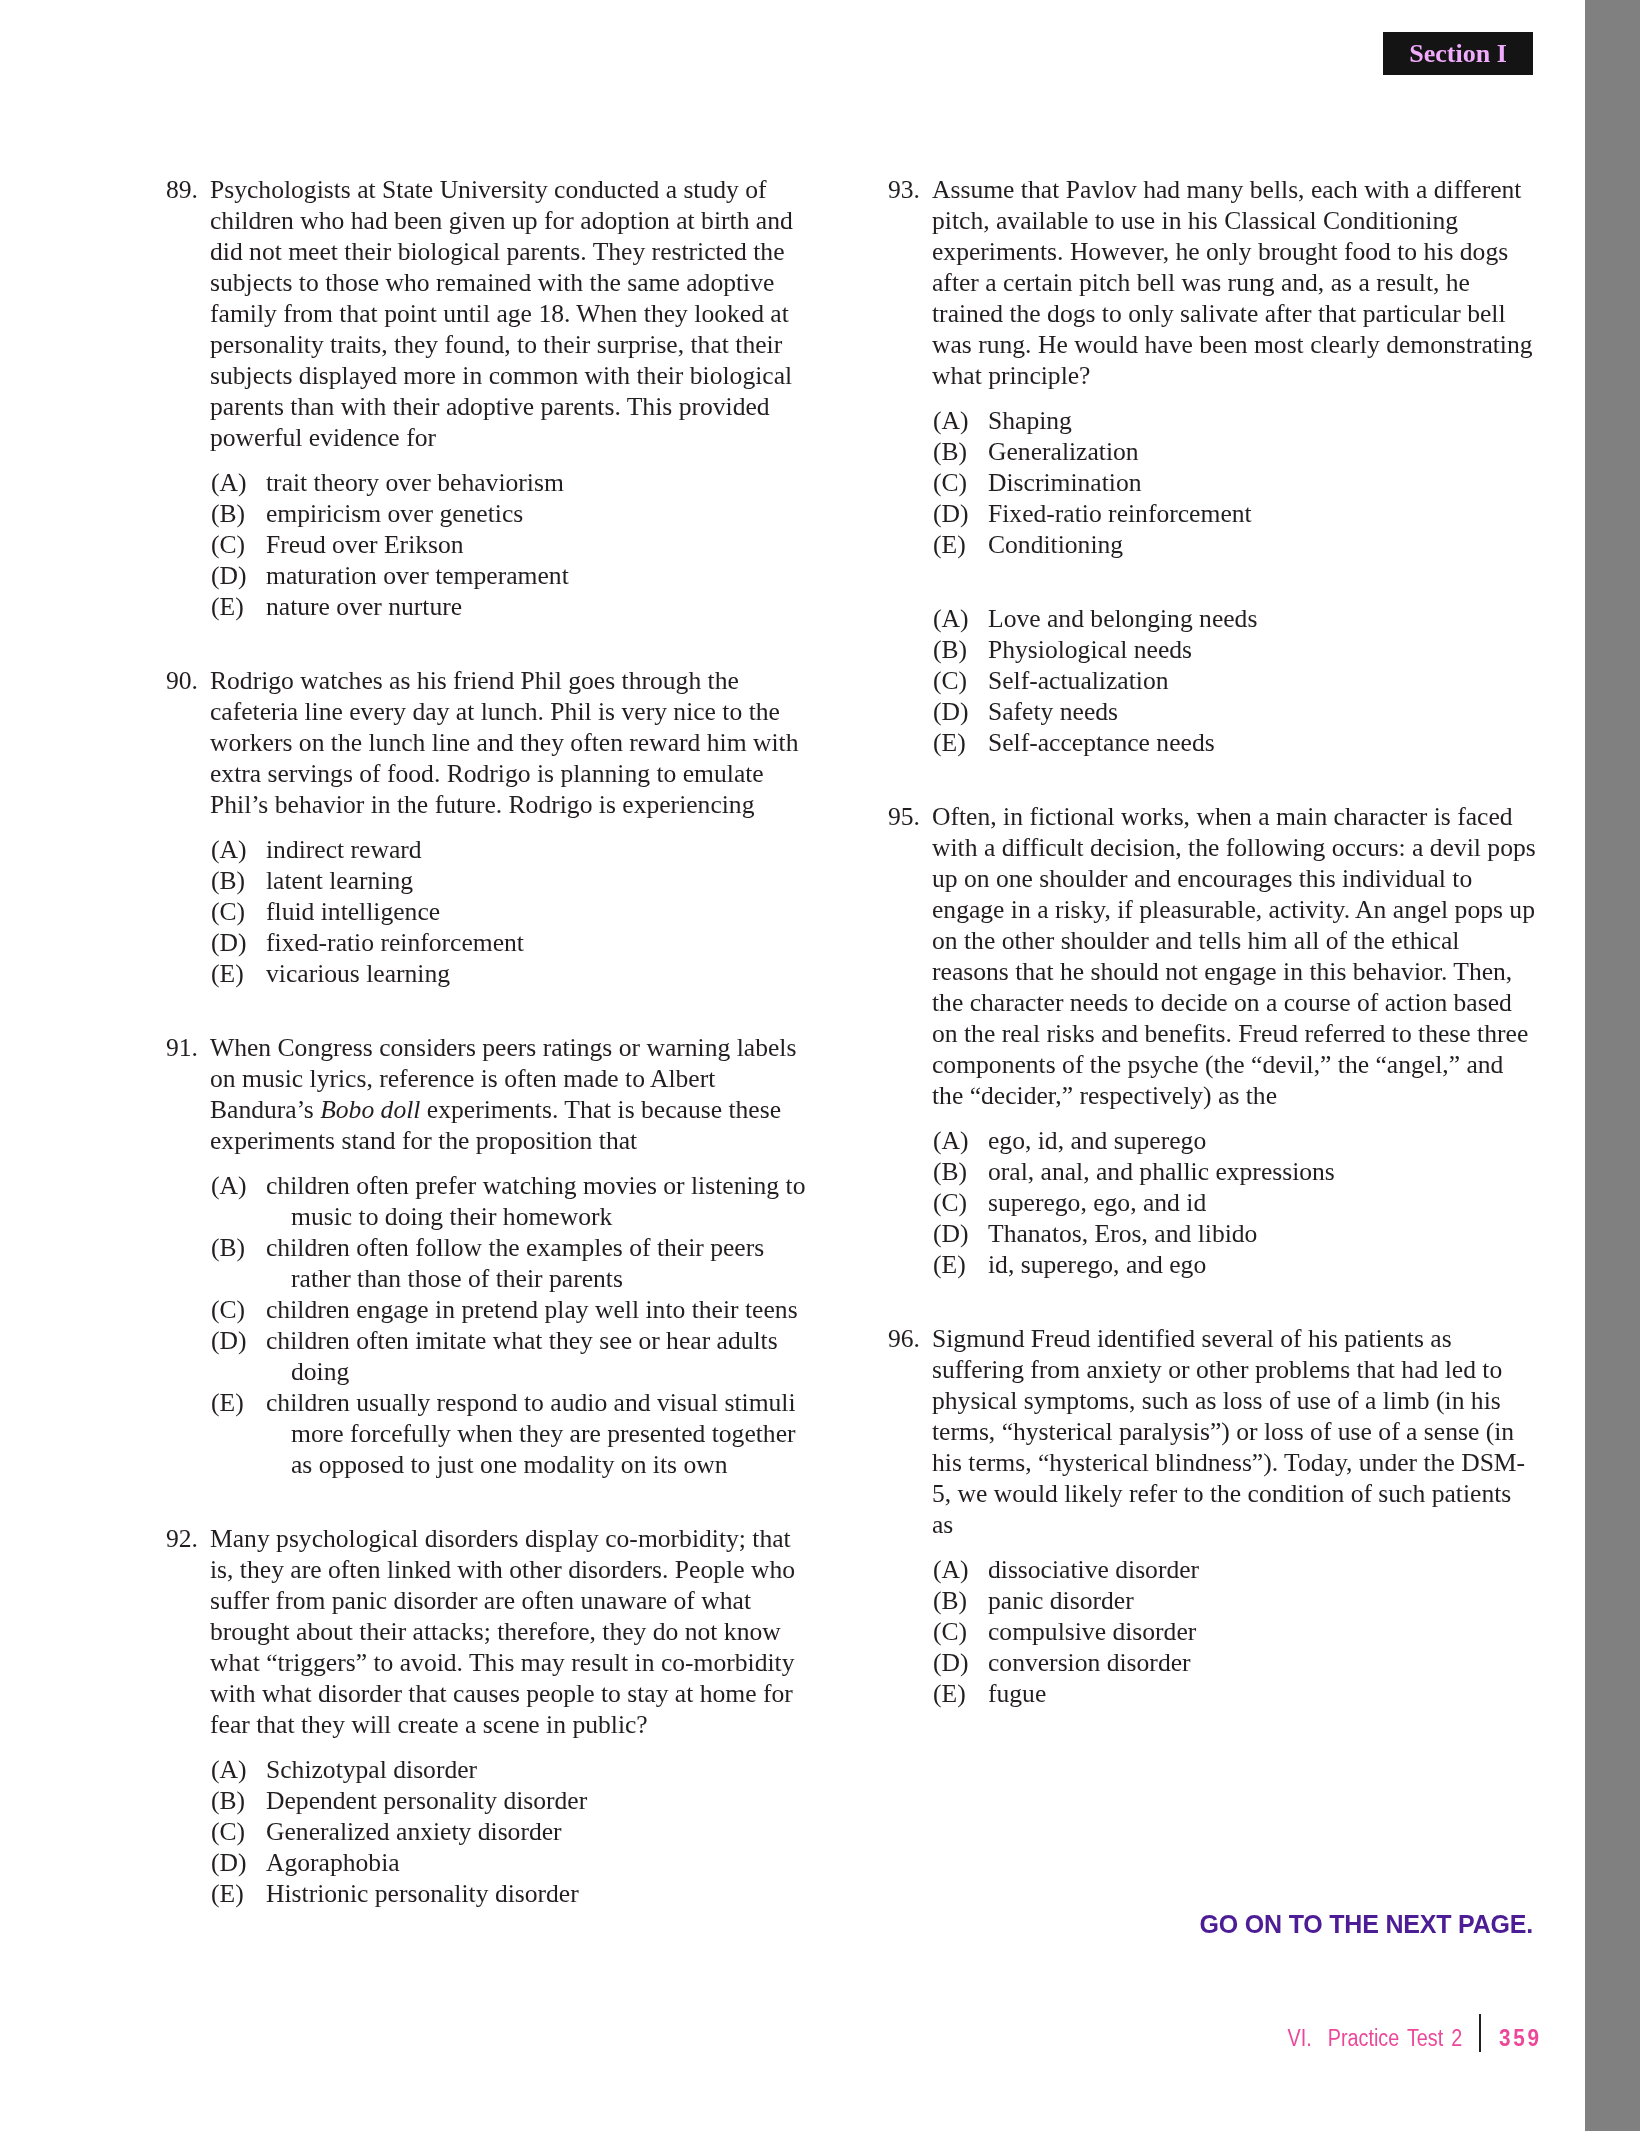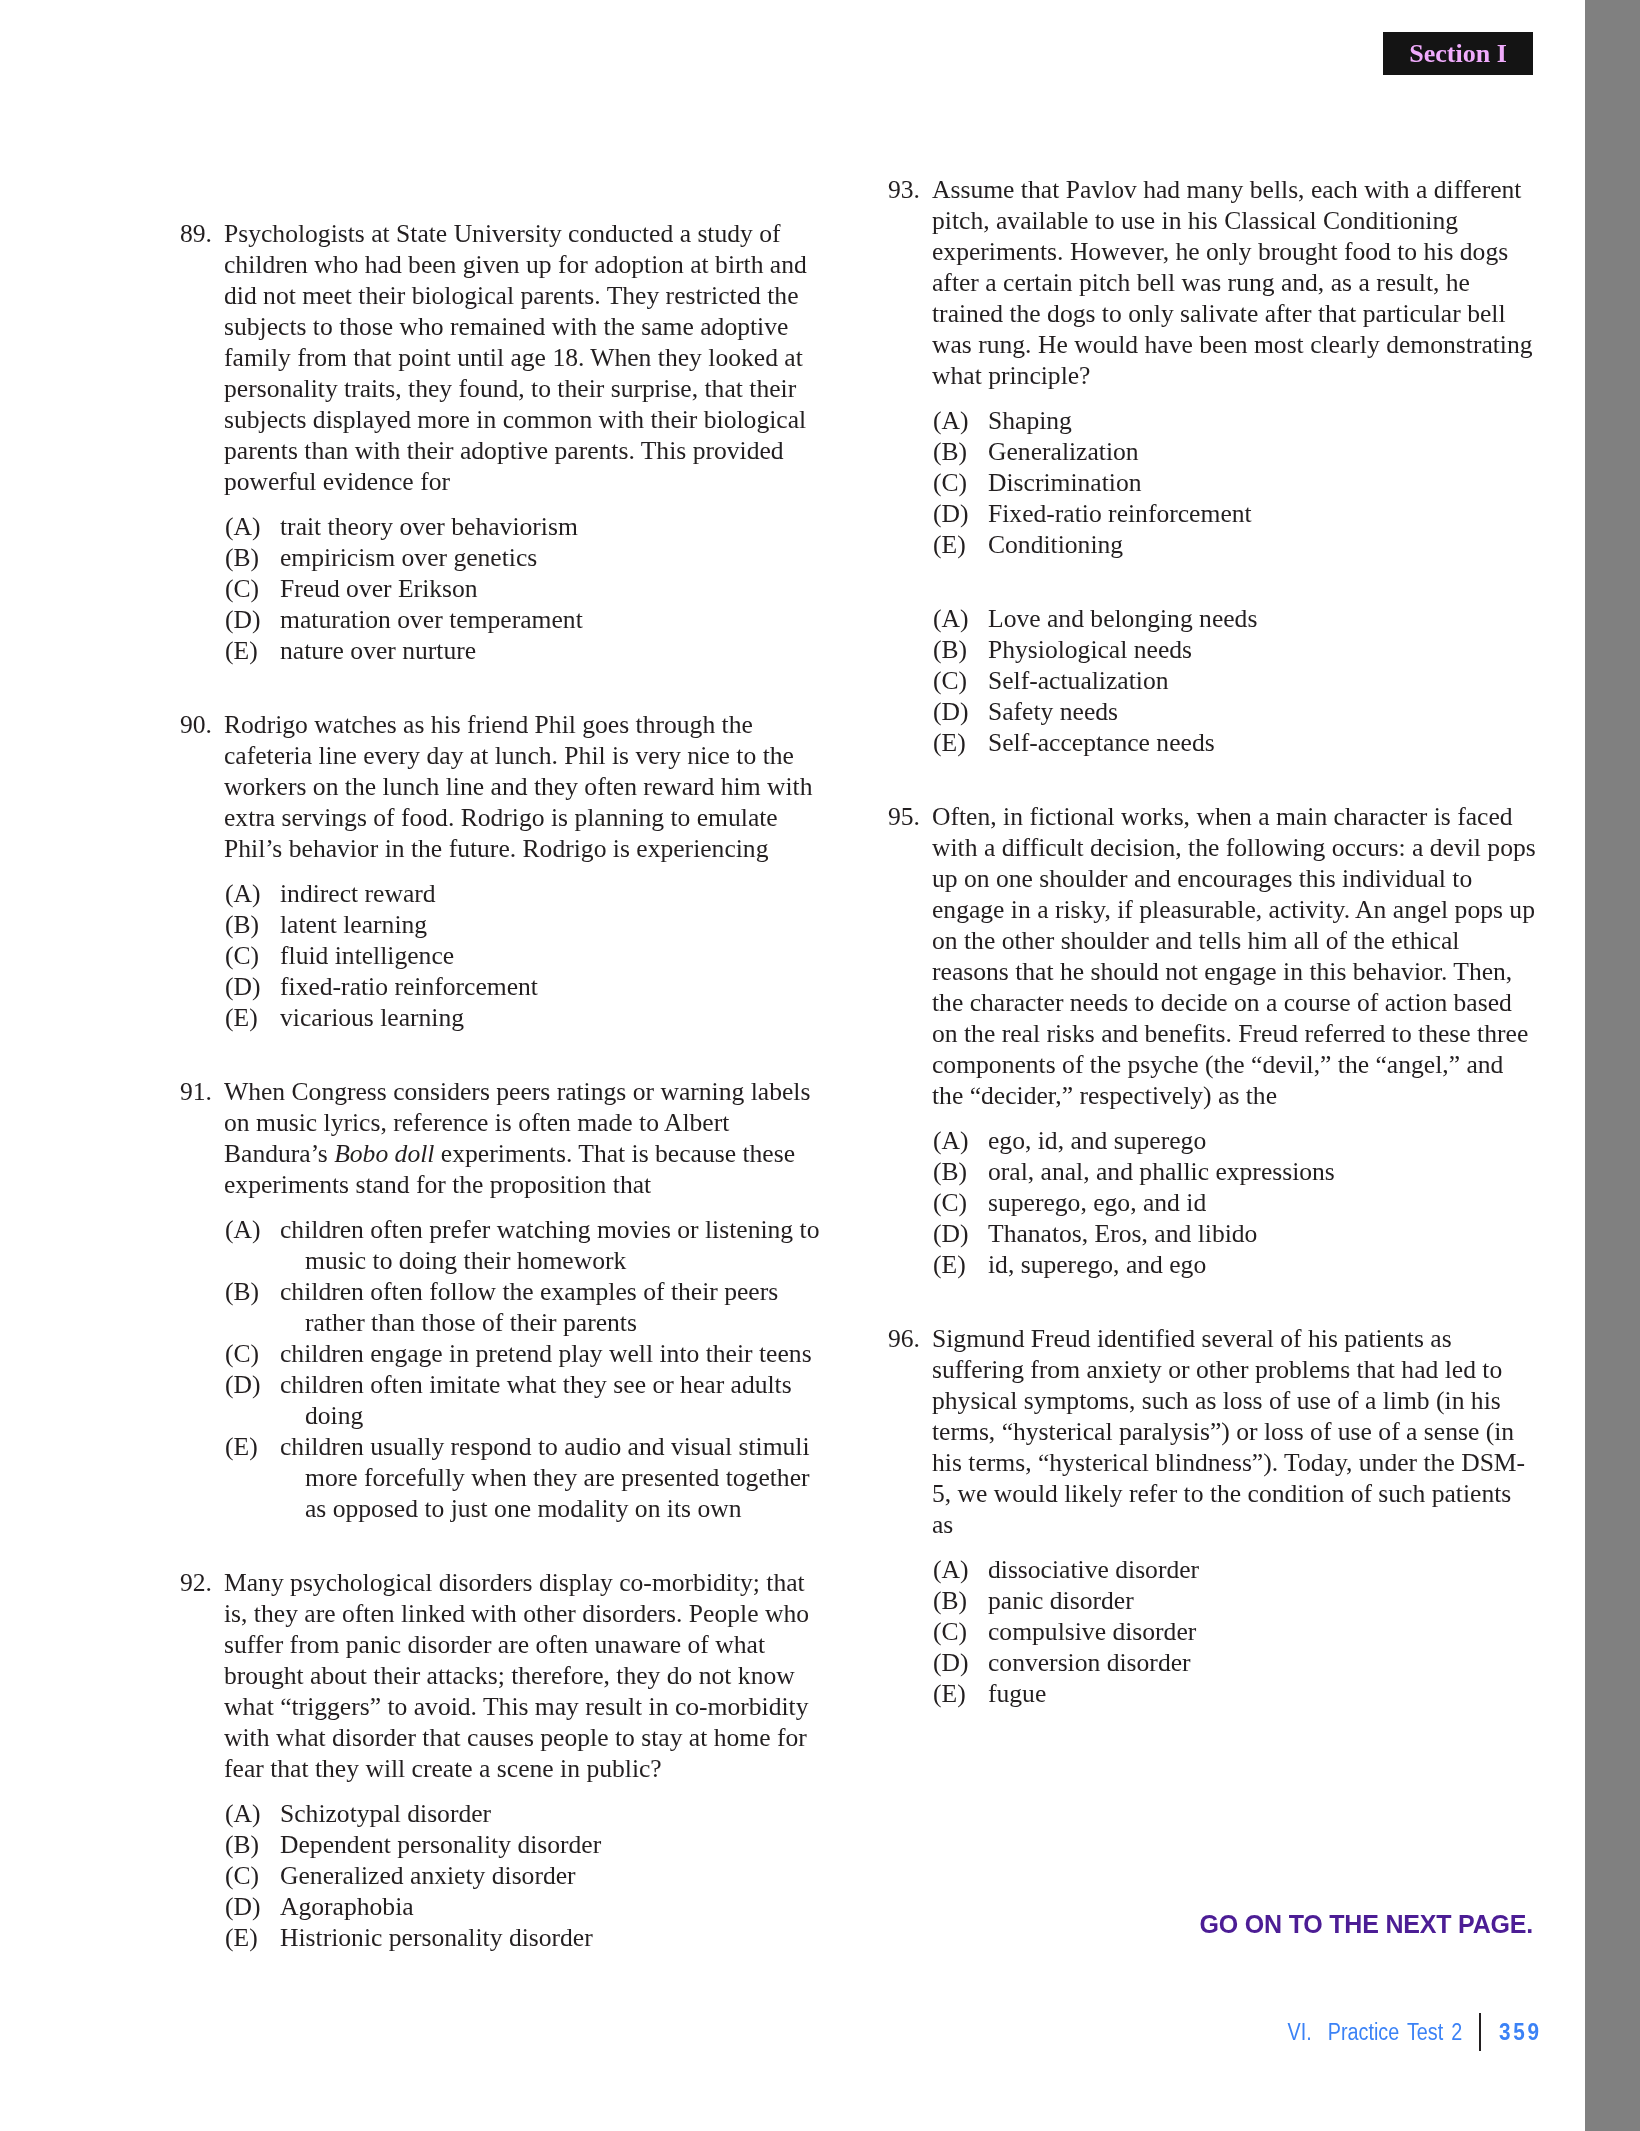--- a/index.html
+++ b/index.html
@@ -33,21 +33,21 @@
       font-family: "Liberation Serif", serif;
       font-weight: bold;
       font-size: 26px;
       line-height: 43px;
       text-align: center;
     }
     .column {
       position: absolute;
       top: 174px;
     }
-    .col-left { left: 180px; width: 650px; margin-top: 44px; }
+    .col-left { left: 166px; width: 650px; }
     .col-right { left: 888px; width: 650px; }
 
     .question {
       font-size: 25.6px;
       line-height: 31px;
       margin-bottom: 43px;
     }
     .stem {
       display: flex;
     }
@@ -96,23 +96,23 @@
       color: #4c1d95;
     }
     .footer {
       position: absolute;
       left: 1200px;
       top: 2012px;
       width: 346px;
       height: 40px;
       display: flex;
       justify-content: flex-end;
-      align-items: center;
+      align-items: flex-end;
       font-family: "Liberation Sans", "DejaVu Sans", sans-serif;
-      color: #3b82f6;
+      color: #ec4899;
     }
     .footer-label {
       font-size: 23px;
       transform: scaleX(0.86);
       transform-origin: right center;
       margin-right: 8px;
       word-spacing: 3px;
     }
     .footer-sep {
       width: 2px;

